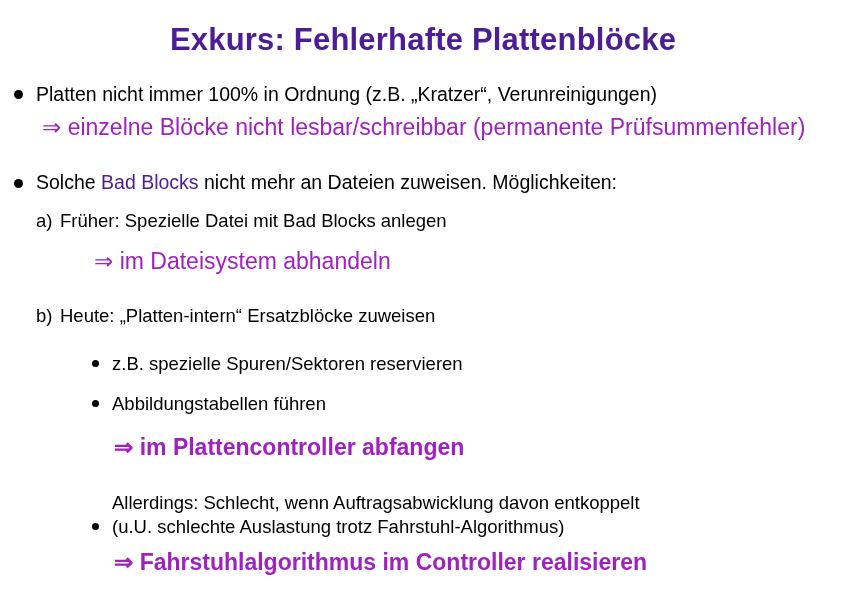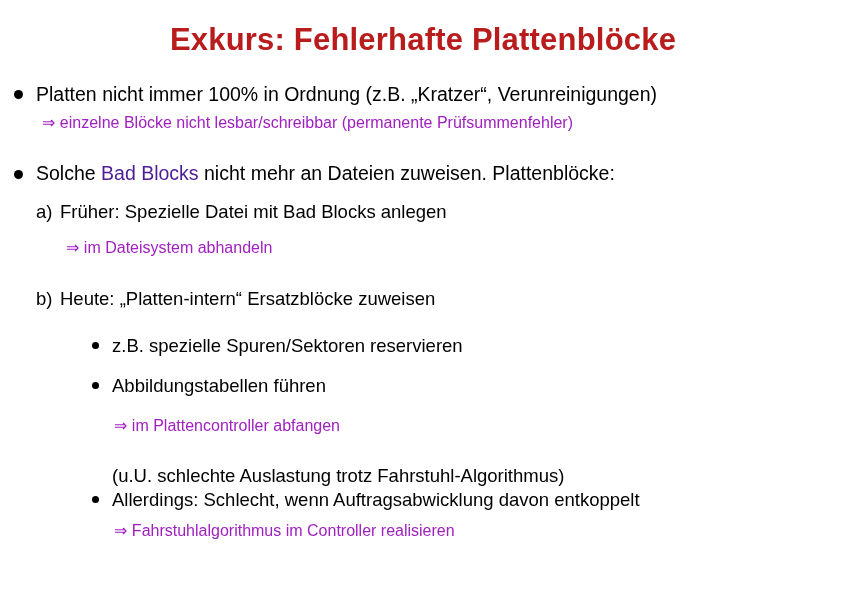--- a/index.html
+++ b/index.html
@@ -20,21 +20,21 @@
     height: 600px;
     box-sizing: border-box;
     padding: 0;
   }
   .title {
     text-align: center;
     font-size: 31px;
     font-weight: 700;
     letter-spacing: 0.2px;
     margin: 22px 0 0 0;
-    color: #b91c1c;
+    color: #4c1d95;
   }
   .body {
     margin-top: 24px;
     padding: 0 18px 0 14px;
   }
   
   .row {
     display: flex;
     align-items: flex-end;
     line-height: 1.28;
@@ -64,31 +64,31 @@
     height: 9px;
     border-radius: 50%;
     background: #000000;
     vertical-align: middle;
     margin-top: -3px;
   }
 
   
   .arrow-line {
     color: #a020c0;
-    font-size: 16px;
+    font-size: 23px;
   }
   .arrow-line .text {
     white-space: nowrap;
   }
 
   .indent-1 { margin-left: 22px; }
   .indent-2 { margin-left: 28px; }
-  .indent-3 { margin-left: 52px; }
+  .indent-3 { margin-left: 80px; }
   .indent-4 { margin-left: 78px; margin-top: 10px; }
-  .indent-5 { margin-left: 100px; }
+  .indent-5 { margin-left: 100px; font-weight: bold; }
 
   
   .letter-item {
     font-size: 18.5px;
   }
   .letter-item .marker {
     width: 24px;
     font-size: 18.5px;
   }
 
@@ -135,21 +135,21 @@
     <div class="sp-6"></div>
 
     <div class="row arrow-line indent-2">
       <span class="text">⇒ einzelne Blöcke nicht lesbar/schreibbar (permanente Prüfsummenfehler)</span>
     </div>
 
     <div class="sp-26"></div>
 
     <div class="row lvl1">
       <span class="marker"><span class="dot"></span></span>
-      <span class="text"><span>Solche </span><span class="blue">Bad Blocks</span><span> nicht mehr an Dateien zuweisen.  Plattenblöcke:</span></span>
+      <span class="text"><span>Solche </span><span class="blue">Bad Blocks</span><span> nicht mehr an Dateien zuweisen.  Möglichkeiten:</span></span>
     </div>
 
     <div class="sp-14"></div>
 
     <div class="row letter-item indent-1">
       <span class="marker">a)</span>
       <span class="text">Früher:  Spezielle Datei mit Bad Blocks anlegen</span>
     </div>
 
     <div class="sp-14"></div>
@@ -186,22 +186,22 @@
 
     <div class="row arrow-line indent-5">
       <span class="text">⇒ im Plattencontroller abfangen</span>
     </div>
 
     <div class="sp-18"></div>
 
     <div class="row lvl3 indent-4">
       <span class="marker"><span class="dot"></span></span>
       <span class="text">
+        <span style="display:block">Allerdings:  Schlecht, wenn Auftragsabwicklung davon entkoppelt</span>
         <span style="display:block">(u.U. schlechte Auslastung trotz Fahrstuhl-Algorithmus)</span>
-        <span style="display:block">Allerdings:  Schlecht, wenn Auftragsabwicklung davon entkoppelt</span>
       </span>
     </div>
 
     <div class="sp-10"></div>
 
     <div class="row arrow-line indent-5">
       <span class="text">⇒ Fahrstuhlalgorithmus im Controller realisieren</span>
     </div>
 
   </div>

